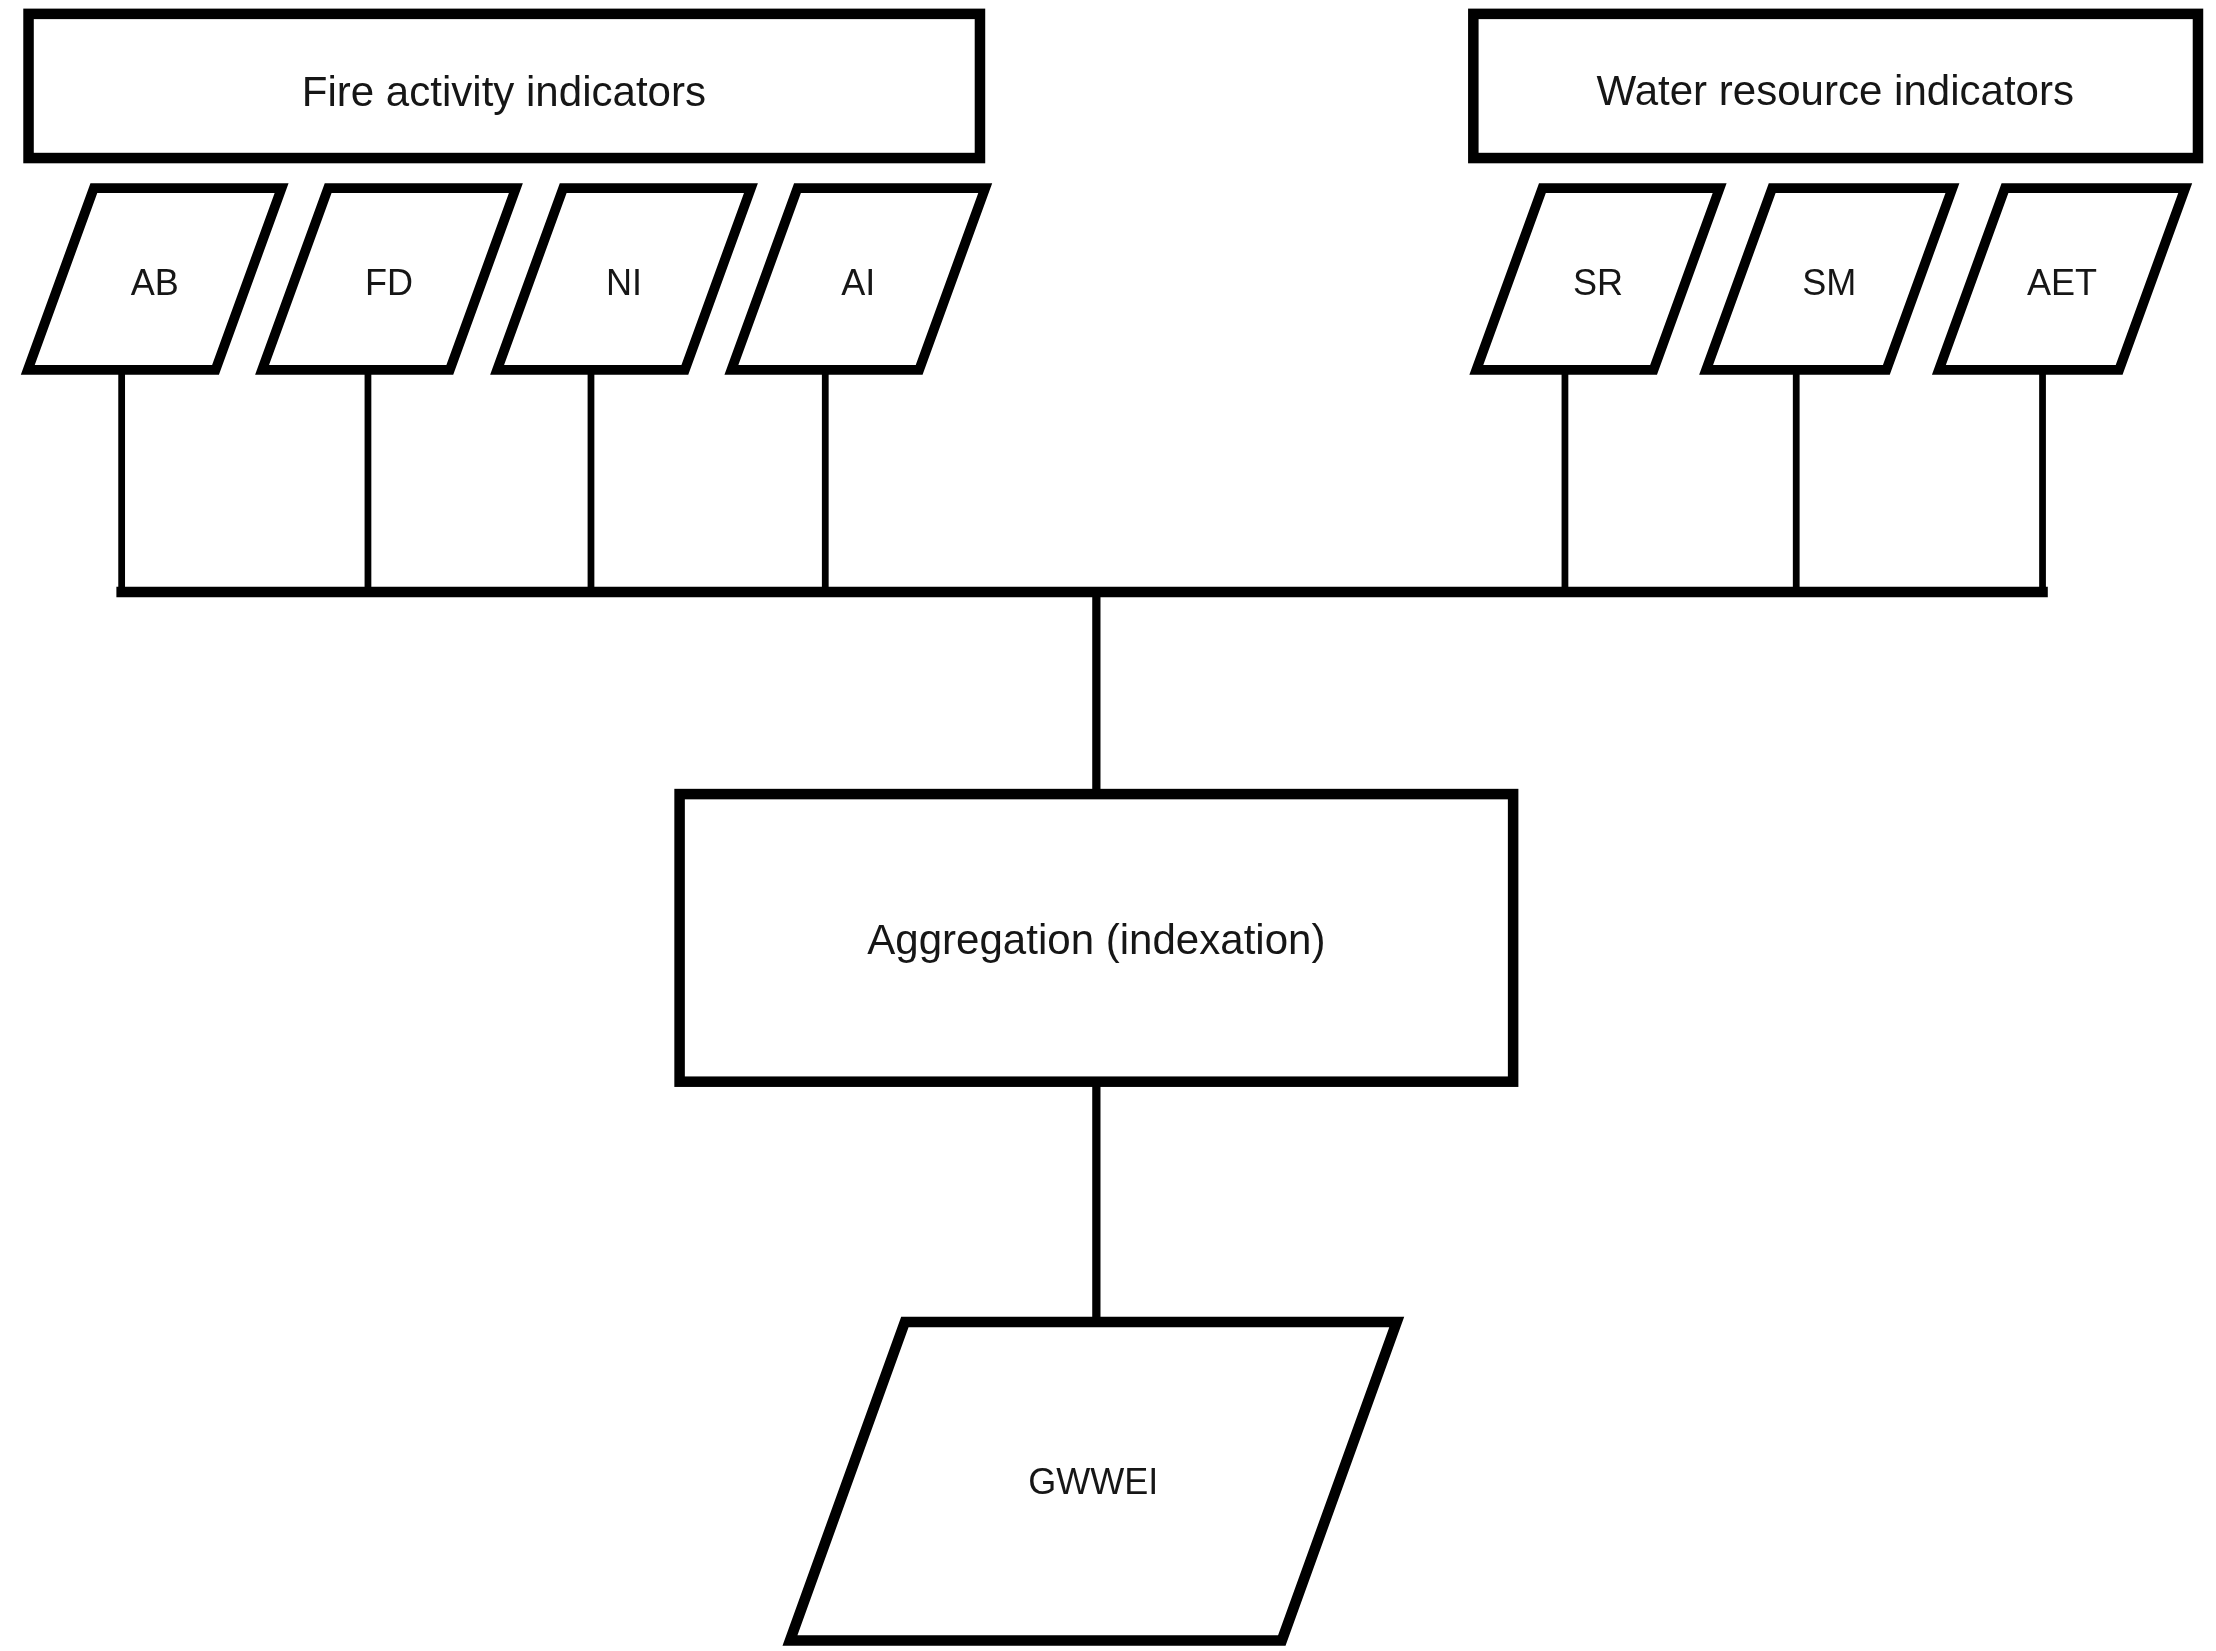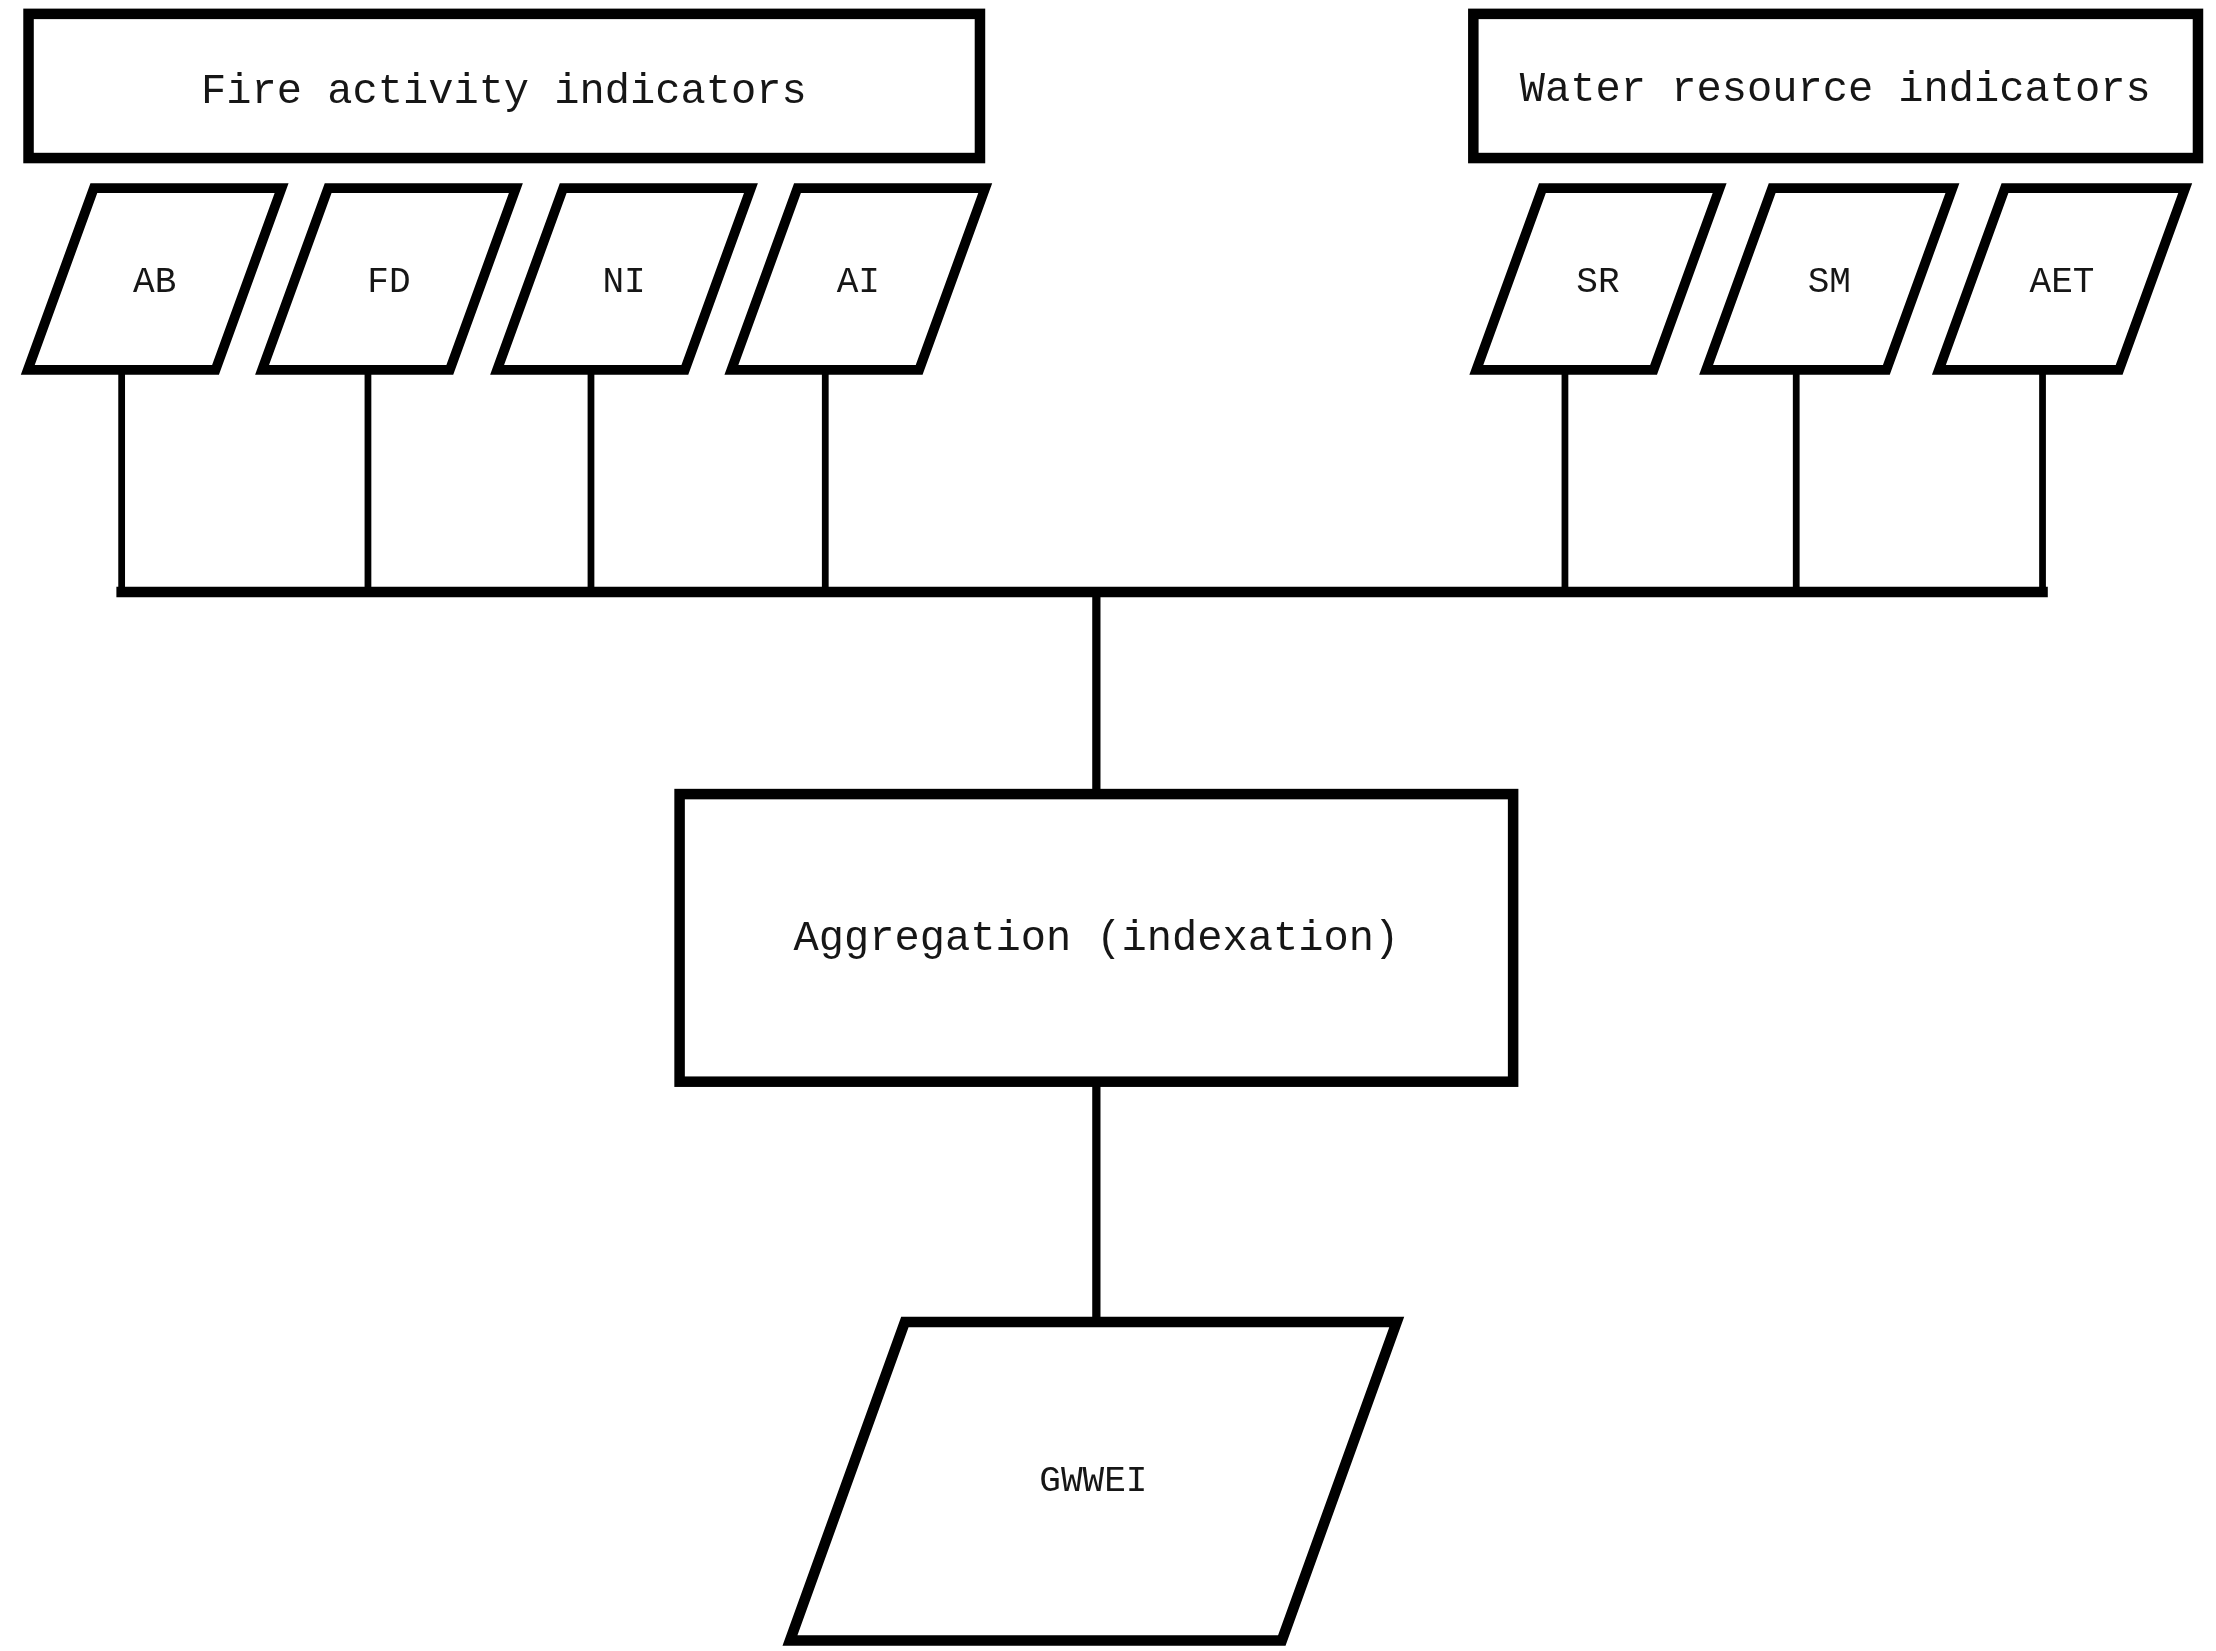--- a/index.html
+++ b/index.html
@@ -6,21 +6,21 @@
     margin: 0;
     padding: 0;
     background: #ffffff;
   }
   .canvas {
     position: relative;
     width: 2216px;
     height: 1652px;
     background: #ffffff;
     overflow: hidden;
-    font-family: Liberation Mono, monospace;
+    font-family: Liberation Sans, sans-serif;
   }
   .canvas svg {
     display: block;
     width: 2216px;
     height: 1652px;
   }
   .shape {
     fill: #ffffff;
     stroke: #000000;
   }

